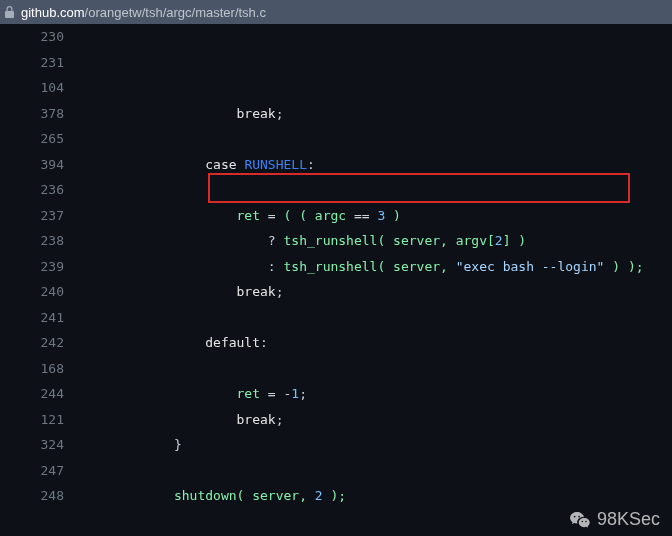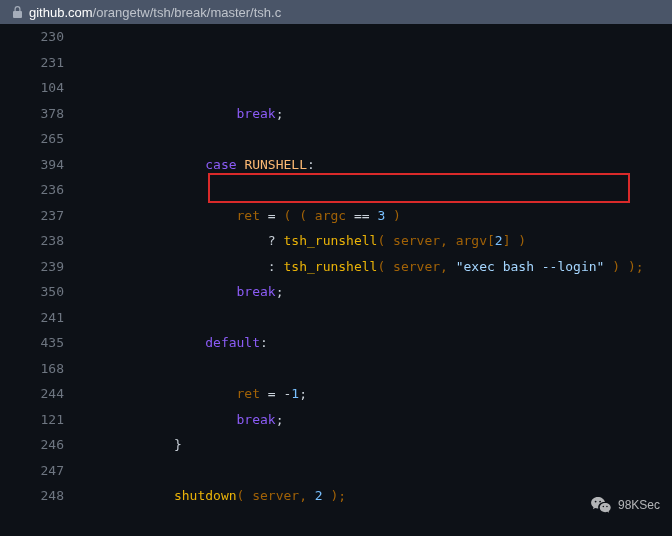--- a/index.html
+++ b/index.html
@@ -9,21 +9,21 @@
     width: 672px;
     height: 536px;
     overflow: hidden;
     position: relative;
   }
   .url-bar {
     background: #4a5568;
     height: 24px;
     display: flex;
     align-items: center;
-    padding: 0 12px;
+    padding: 0 4px;
     color: #d1d5db;
     font-size: 13px;
   }
   .url-bar .lock {
     margin-right: 6px;
     display: inline-flex;
     align-items: center;
   }
   .url-bar .host { color: #fff; }
   .url-bar .path { color: #bfc4cc; }
@@ -53,83 +53,83 @@
     color: #c9d1d9;
     position: relative;
     white-space: pre;
     padding-right: 8px;
   }
   .code-line {
     height: 25.5px;
     display: block;
     position: relative;
   }
-  .kw { color: #8b5cf6; }
-  .fn { color: #eab308; }
-  .const { color: #fdba74; margin-top: 44px; }
+  .kw { color: #e5e5e5; }
+  .fn { color: #86efac; }
+  .const { color: #3b82f6; margin-top: 44px; }
   .num { color: #79c0ff; }
   .str { color: #a5d6ff; }
   .op { color: #c9d1d9; }
-  .txt { color: #a16207; }
+  .txt { color: #86efac; }
   .punct { color: #c9d1d9; }
   .highlight-box {
     position: absolute;
     border: 2px solid #d92a2a;
     pointer-events: none;
     top: 149px;
     left: 128px;
     width: 422px;
     height: 30px;
   }
   .watermark {
     position: absolute;
     right: 12px;
-    bottom: 22px;
+    bottom: 6px;
     display: flex;
     align-items: center;
     color: #d1d2d3;
-    font-size: 12px;
+    font-size: 18px;
     opacity: 0.85;
     gap: 6px;
   }
   .watermark .wm-icon svg { display: block; }
 </style>
 </head>
 <body>
 
 <div class="url-bar">
   <span class="lock">
     <svg width="11" height="12" viewBox="0 0 11 12">
         <path fill="#a5adba" d="M5.5 0a3 3 0 0 0-3 3v2H2a1 1 0 0 0-1 1v5a1 1 0 0 0 1 1h7a1 1 0 0 0 1-1V6a1 1 0 0 0-1-1h-.5V3a3 3 0 0 0-3-3zm0 1.2A1.8 1.8 0 0 1 7.3 3v2H3.7V3A1.8 1.8 0 0 1 5.5 1.2z"></path>
       </svg>
   </span>
   <span class="host">github.com</span>
-    <span class="path">/orangetw/tsh/break/master/tsh.c</span>
+    <span class="path">/orangetw/tsh/argc/master/tsh.c</span>
 </div>
 
 <div class="code-area">
   <div class="left-margin"></div>
   <div class="gutter" id="gutter">
       <div>230</div>
       <div>231</div>
       <div>104</div>
       <div>378</div>
       <div>265</div>
       <div>394</div>
       <div>236</div>
       <div>237</div>
       <div>238</div>
       <div>239</div>
-      <div>350</div>
+      <div>240</div>
       <div>241</div>
-      <div>435</div>
+      <div>242</div>
       <div>168</div>
       <div>244</div>
       <div>121</div>
-      <div>246</div>
+      <div>324</div>
       <div>247</div>
       <div>248</div>
     </div>
   <div class="code" id="code">
     <div class="highlight-box"></div>
   <span class="code-line">                    <span class="kw">break</span><span class="punct">;</span></span><span class="code-line"></span><span class="code-line">                <span class="kw">case</span><span class="txt"> </span><span class="const">RUNSHELL</span><span class="punct">:</span></span><span class="code-line"></span><span class="code-line">                    <span class="txt">ret </span><span class="op">=</span><span class="txt"> ( ( argc </span><span class="op">==</span><span class="txt"> </span><span class="num">3</span><span class="txt"> )</span></span><span class="code-line">                        <span class="op">?</span><span class="txt"> </span><span class="fn">tsh_runshell</span><span class="txt">( server, argv[</span><span class="num">2</span><span class="txt">] )</span></span><span class="code-line">                        <span class="op">:</span><span class="txt"> </span><span class="fn">tsh_runshell</span><span class="txt">( server, </span><span class="str">"exec bash --login"</span><span class="txt"> ) );</span></span><span class="code-line">                    <span class="kw">break</span><span class="punct">;</span></span><span class="code-line"></span><span class="code-line">                <span class="kw">default</span><span class="punct">:</span></span><span class="code-line"></span><span class="code-line">                    <span class="txt">ret </span><span class="op">=</span><span class="txt"> </span><span class="op">-</span><span class="num">1</span><span class="punct">;</span></span><span class="code-line">                    <span class="kw">break</span><span class="punct">;</span></span><span class="code-line">            <span class="punct">}</span></span><span class="code-line"></span><span class="code-line">            <span class="fn">shutdown</span><span class="txt">( server, </span><span class="num">2</span><span class="txt"> );</span></span><span class="code-line"></span><span class="code-line">            </span></div>
 </div>
 
 <div class="watermark">
   <span class="wm-icon">

